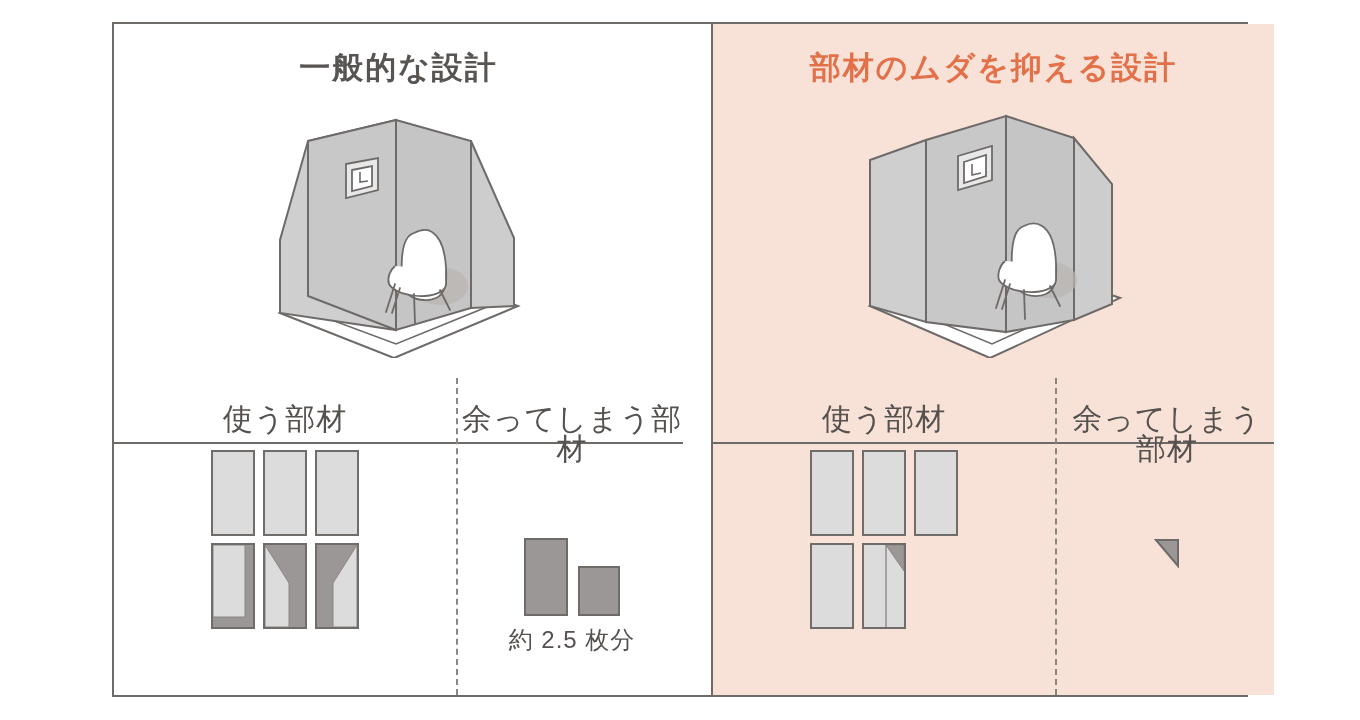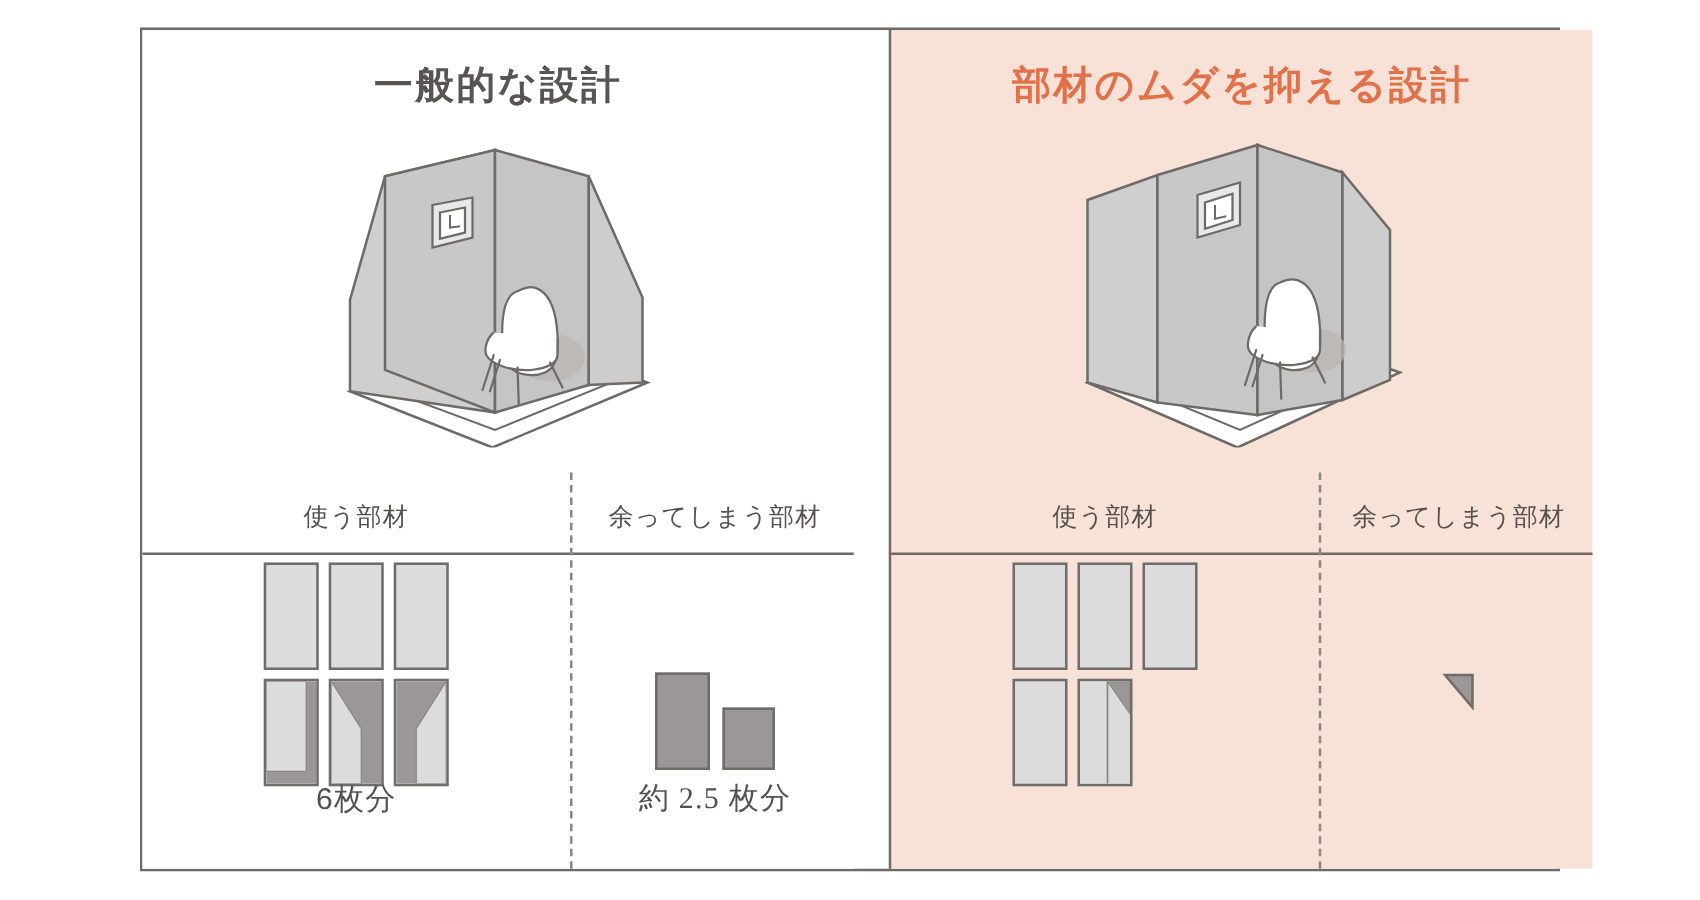--- a/index.html
+++ b/index.html
@@ -71,37 +71,37 @@
     transform: translateX(-50%);
   }
 
   
   .half {
     position: absolute;
     top: 0; bottom: 0;
     box-sizing: border-box;
   }
   .half-use   { left: 0;     width: 342px; }
-  .half-waste { left: 347px; right: 0; font-family: Liberation Serif, serif; }
+  .half-waste { left: 347px; right: 0; }
 
   .dash-divider {
     position: absolute;
     top: 0;
     bottom: 0;
     left: 342px;
     width: 0;
     border-left: 2px dashed #8a8684;
   }
 
   .sub-title {
     position: absolute;
     left: 0; right: 0;
     top: 26px;
     text-align: center;
-    font-size: 20px;
+    font-size: 30px;
     color: #55514f;
     line-height: 1;
     letter-spacing: 1px;
   }
 
   .count-label {
     position: absolute;
     left: 0; right: 0;
     top: 248px;
     text-align: center;
@@ -235,21 +235,20 @@
             </div>
             <div class="board">
               <svg width="40" height="82" viewBox="0 0 40 82">
                 <rect x="0" y="0" width="40" height="82" fill="#9b9796"></rect>
                 <polygon points="40,0 40,82 16,82 16,38" fill="#dcdcdc" stroke="#8a8684" stroke-width="1"></polygon>
               </svg>
             </div>
           </div>
         </div>
 
-        <div class="count-label">6枚分</div>
       </div>
 
       <div class="half half-waste">
         <div class="sub-title">余ってしまう部材</div>
 
         <div class="waste-blocks">
           <div class="waste-block tall"></div>
           <div class="waste-block short"></div>
         </div>
 

